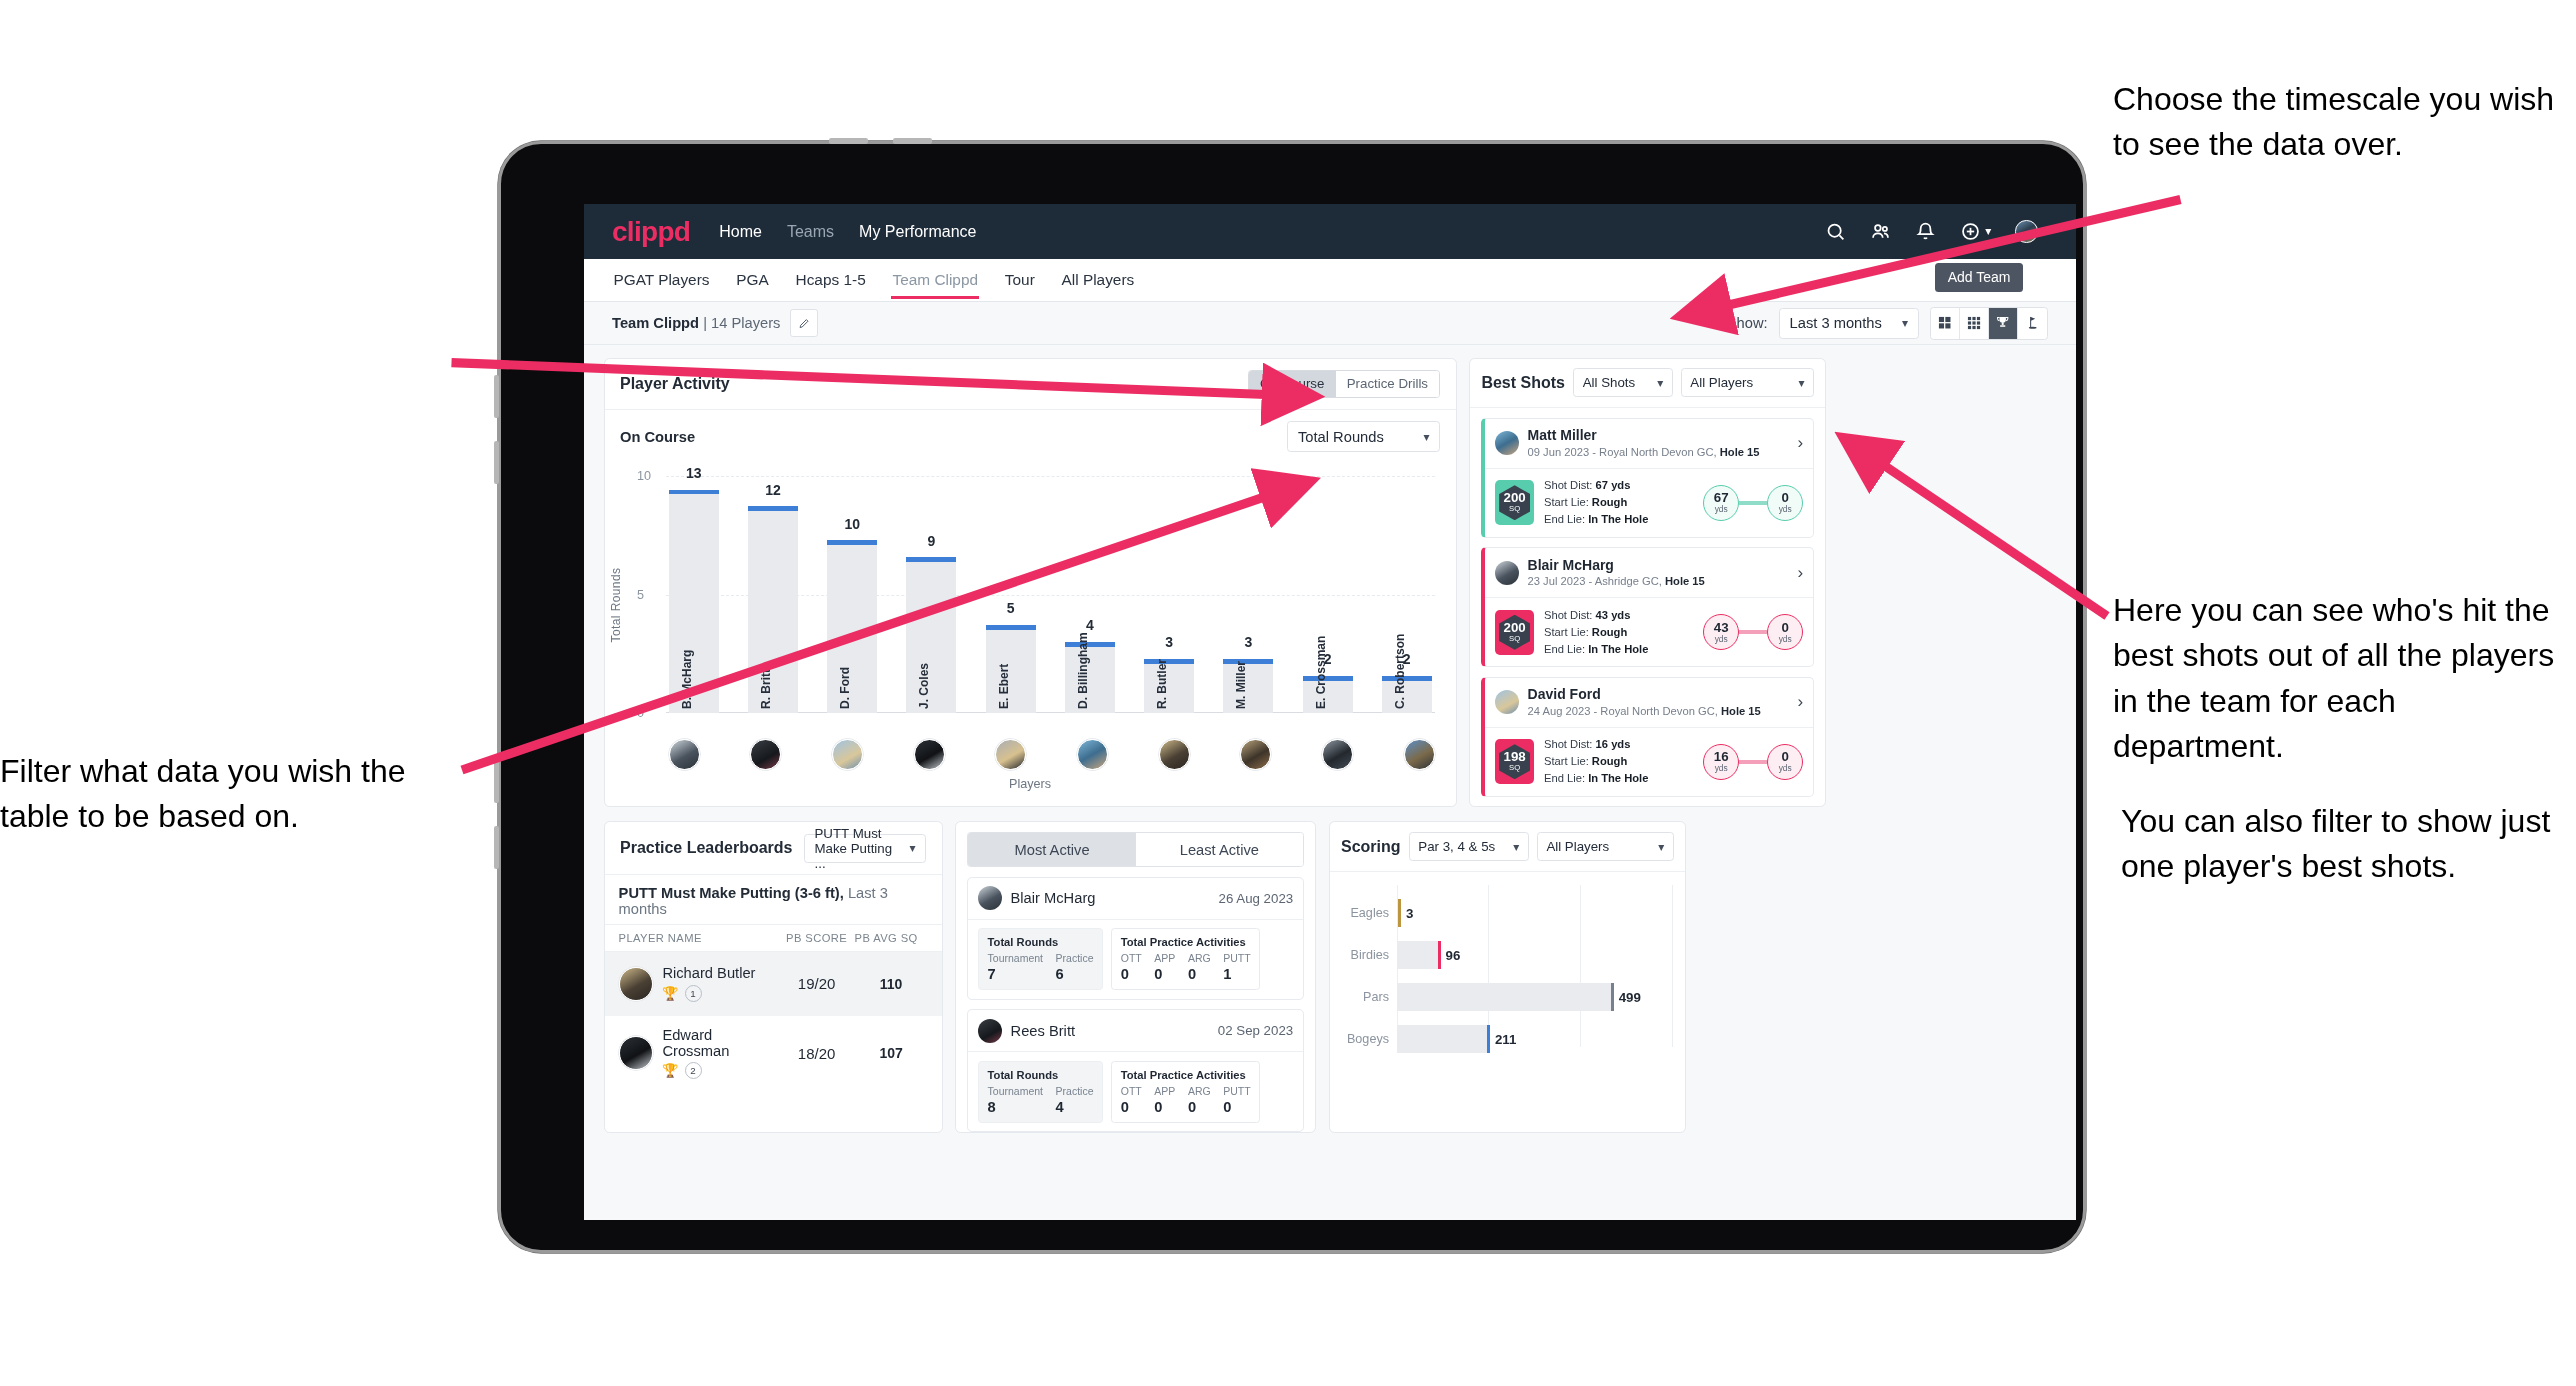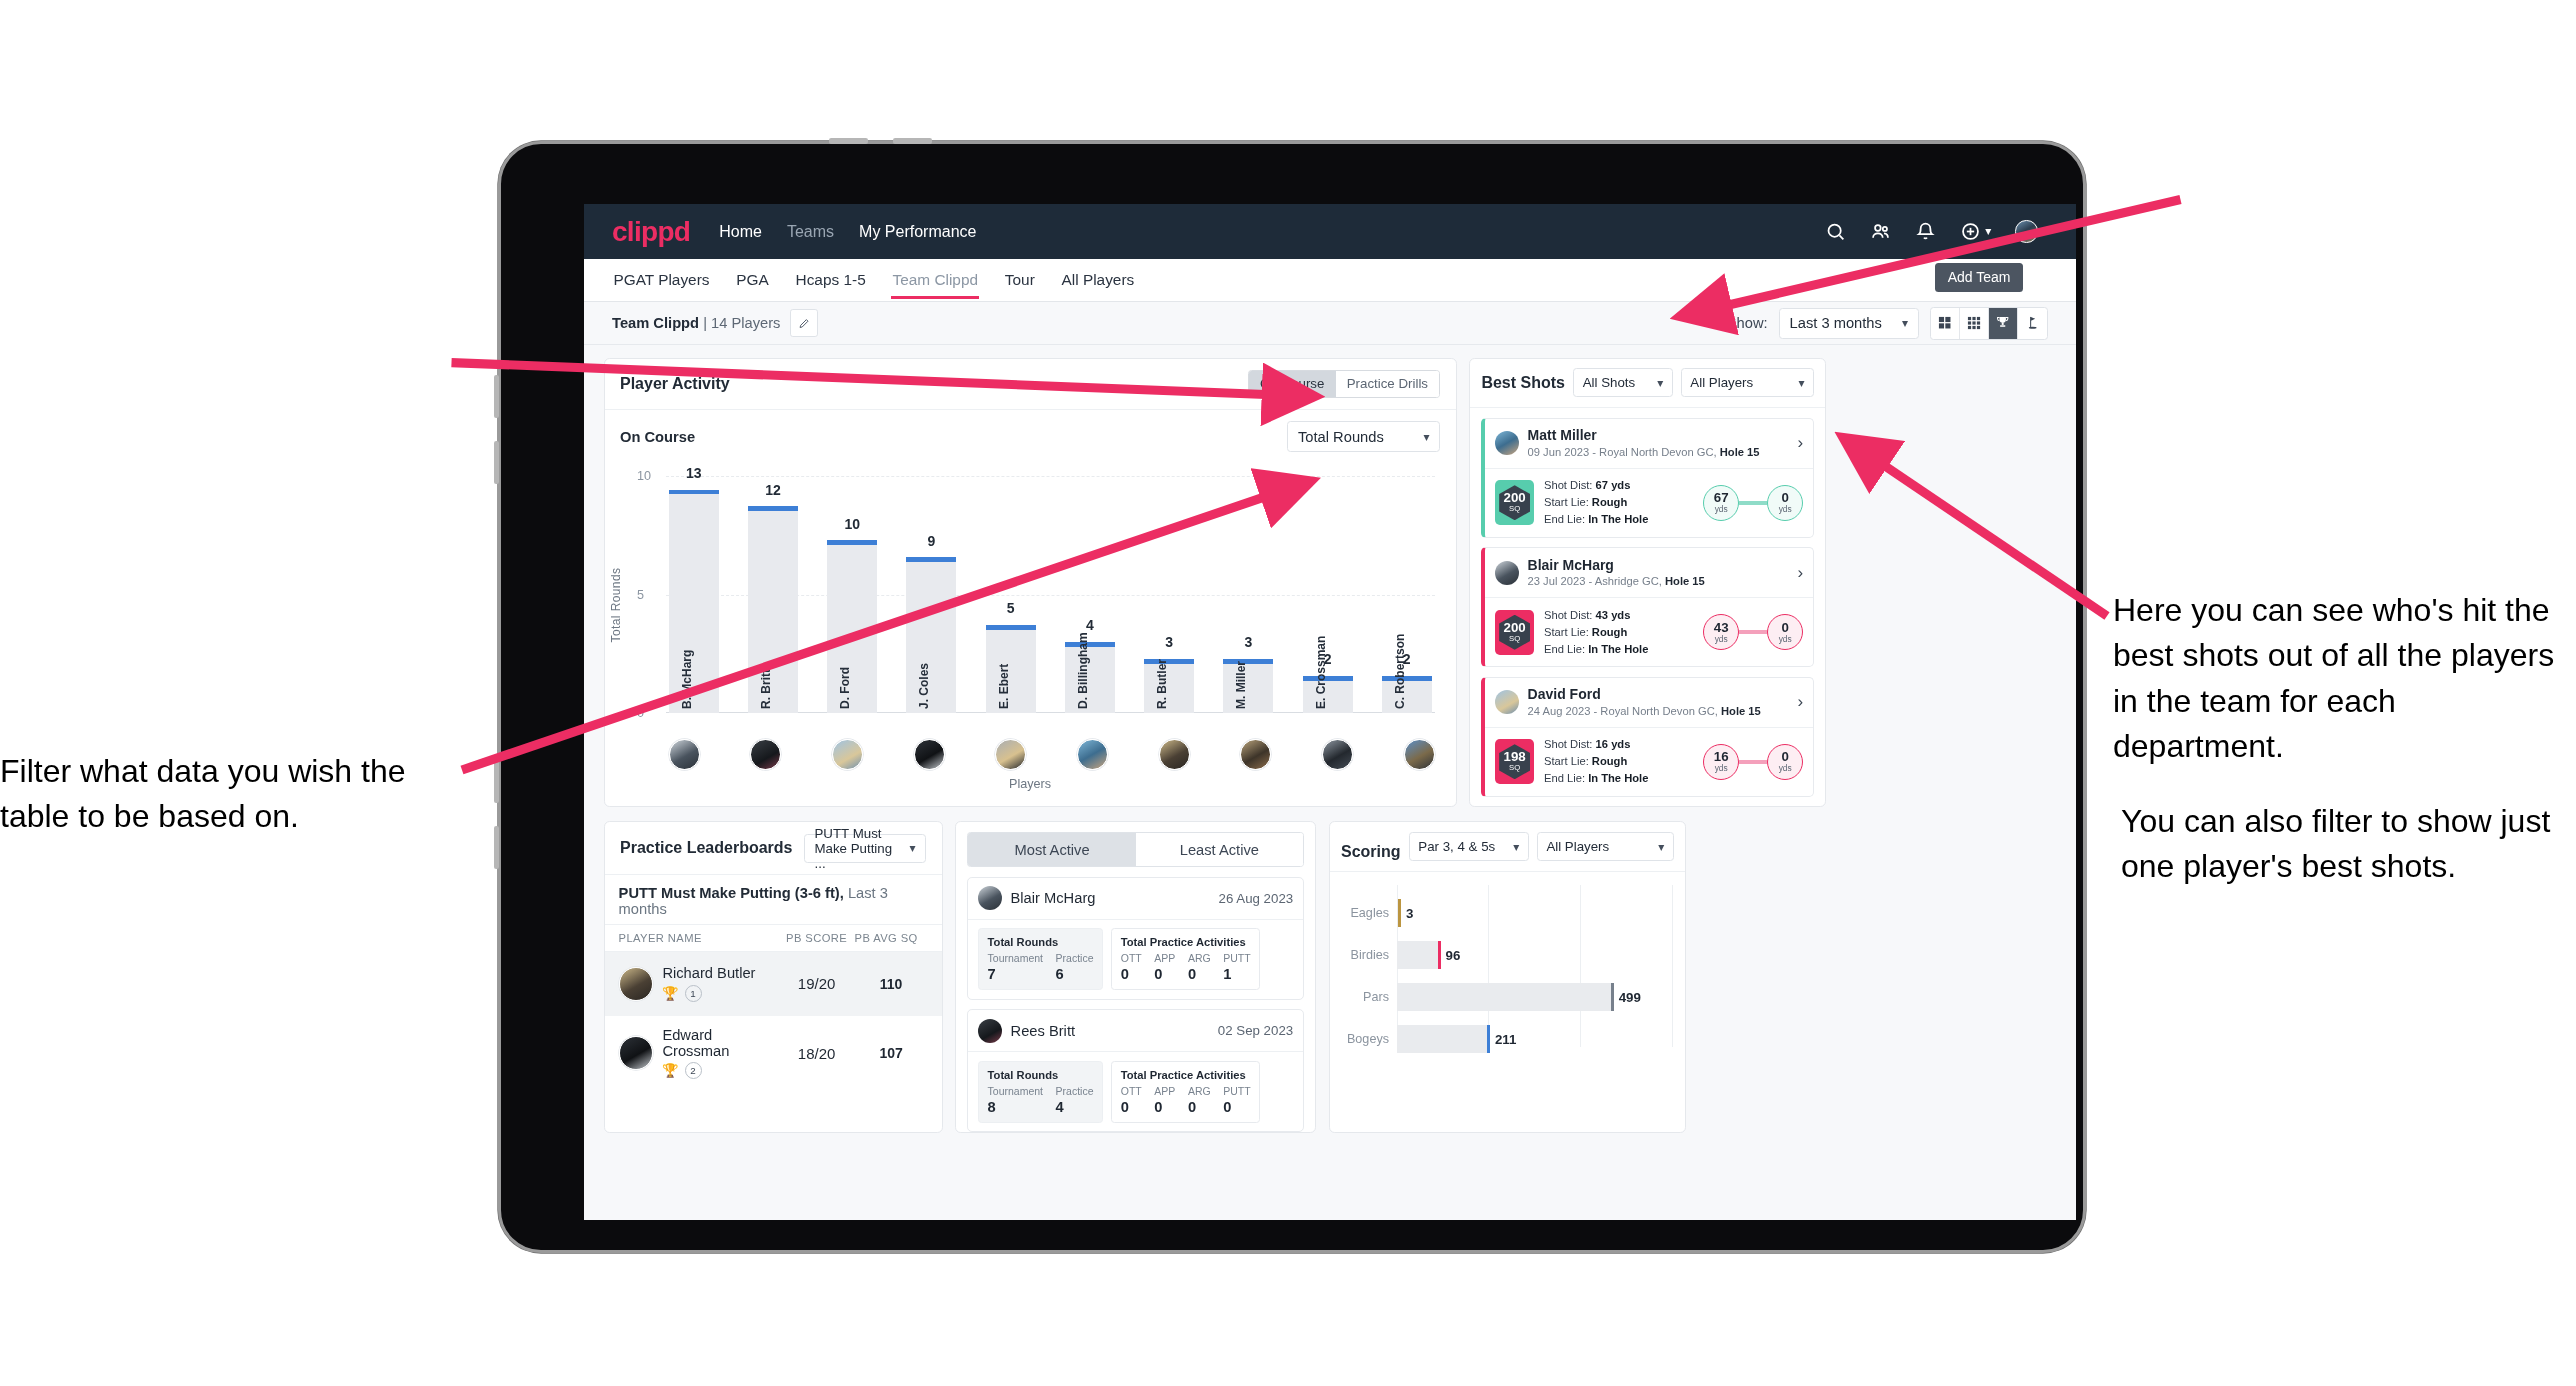--- a/index.html
+++ b/index.html
@@ -233,21 +233,21 @@
   .act-name { font-size: 14.7px; color: #1f2732; }
   .act-date { margin-left: auto; font-size: 13.3px; color: #5c6673; }
   .act-body { display: flex; gap: 8.4px; padding: 8.4px 9.8px; }
   .act-box { border: 0.7px solid #e7eaee; border-radius: 3.5px; padding: 7px 8.4px; }
   .act-box.grey { background: #f2f4f6; border-color: #eceff2; }
   .act-bt { font-size: 11.2px; font-weight: 700; color: #1f2732; margin-bottom: 4.2px; }
   .act-cols { display: flex; gap: 12.6px; }
   .act-col .h { font-size: 10.5px; color: #79838f; }
   .act-col .v { font-size: 14.7px; font-weight: 700; color: #1f2732; margin-top: 2.1px; }
 
-  #sc-card .card-head { gap: 8.4px; padding: 9.8px 11.2px; align-items: flex-end; }
+  #sc-card .card-head { gap: 8.4px; padding: 9.8px 11.2px; }
   #sc-sel1 { width: 120px; }
   #sc-sel2 { width: 137px; }
   .sc-plot { position: relative; padding: 19.6px 12.6px 0 12.6px; height: 175px; }
   .sc-grid { position: absolute; left: 67px; right: 12.6px; top: 12.6px; bottom: 0; }
   .sc-v { position: absolute; top: 0; bottom: 0; border-left: 0.7px solid #eceff2; }
   .sc-rows { position: relative; }
   .sc-row { display: flex; align-items: center; height: 42px; }
   .sc-lab { width: 55px; text-align: right; padding-right: 8.4px; font-size: 12.6px; color: #8b949f; flex: none; }
   .sc-track { position: relative; flex: 1; height: 28px; display: flex; align-items: center; }
   .sc-bar { height: 28px; background: #e9ebee; position: relative; }
@@ -265,20 +265,23 @@
   .av9{background:linear-gradient(150deg,#8f98a2,#23282e 55%,#454d56);}
   .av10{background:linear-gradient(150deg,#5b8fc9,#7b6a4a 55%,#2d3239);}
 </style>
 </head>
 <body>
 
 <div id="root">
 
   <div class="anno" id="anno-left-bot">
     <p>Filter what data you wish the table to be based on.</p>
+  </div>
+  <div class="anno" id="anno-right-top">
+    <p>Choose the timescale you wish to see the data over.</p>
   </div>
   <div class="anno" id="anno-right-mid">
     <p>Here you can see who's hit the best shots out of all the players in the team for each department.</p>
     <p>You can also filter to show just one player's best shots.</p>
   </div>
 
   <div id="tablet">
     <div class="vol-btn" id="vol1"></div>
     <div class="vol-btn" id="vol2"></div>
     <div class="vol-btn" id="vol3"></div>

